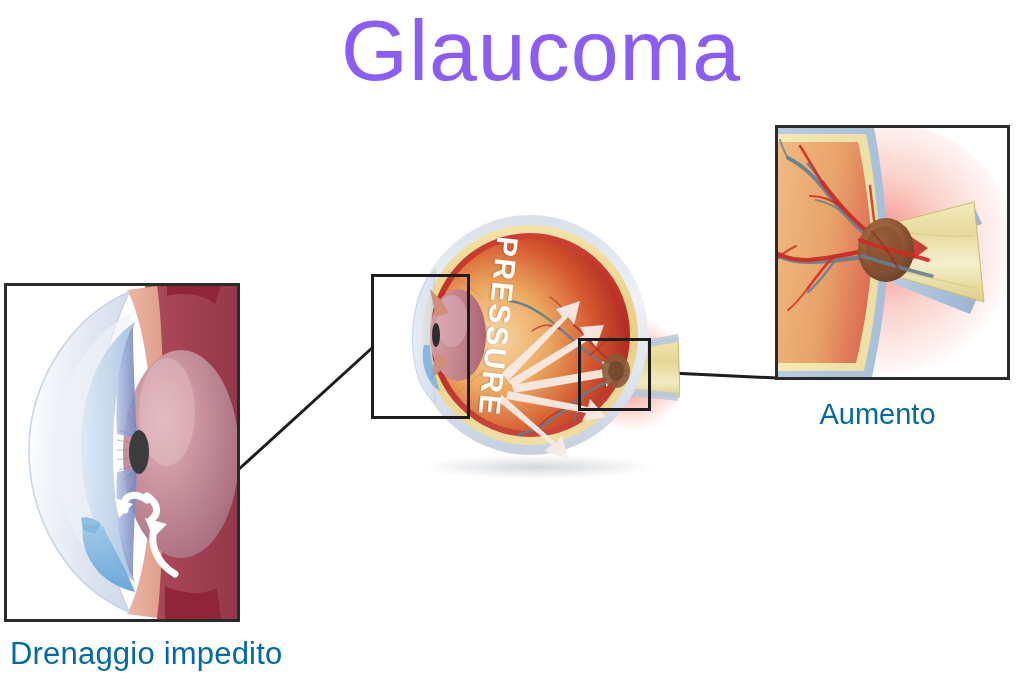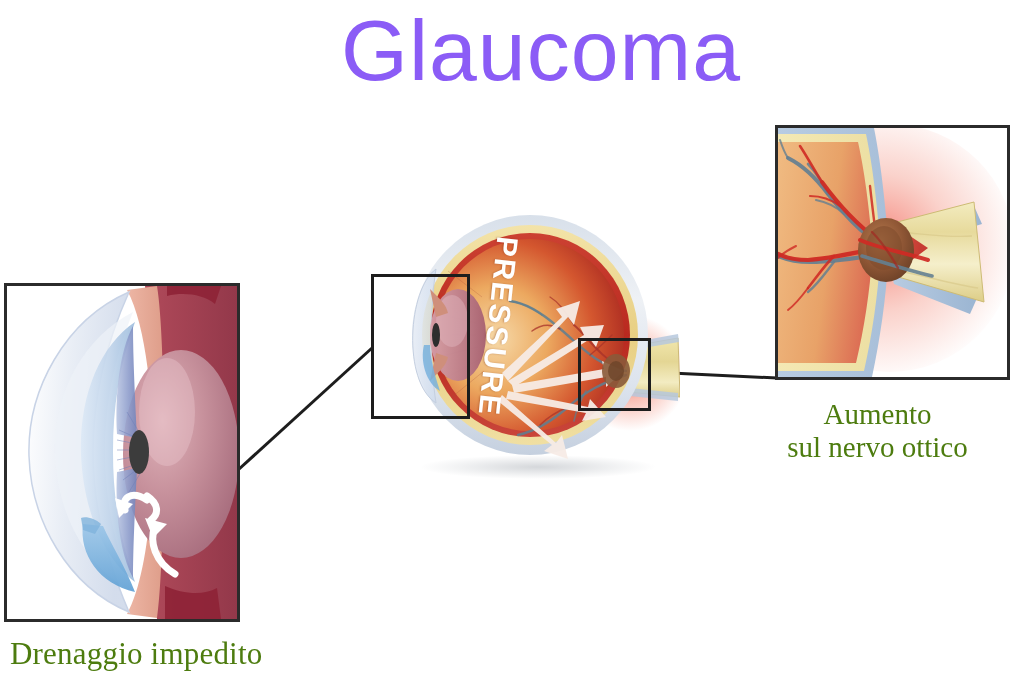--- a/index.html
+++ b/index.html
@@ -37,23 +37,23 @@
     font-weight: 300;
     letter-spacing: 1px;
     color: #8b5cf6;
     white-space: nowrap;
     padding-left: 29px;
   }
 
   
   .caption {
     position: absolute;
-    font-family: Liberation Serif, serif;
+    font-family: Liberation Sans, sans-serif;
     font-weight: 300;
-    color: #4d7c0f;
+    color: #0369a1;
     white-space: nowrap;
   }
   #caption-left {
     left: 10px;
     top: 635px;
     font-size: 31px;
     line-height: 38px;
     letter-spacing: 0.2px;
   }
   #caption-right {
@@ -440,16 +440,15 @@
       <g fill="none" stroke-linecap="round">
         <path d="M82 112 C100 120 124 124 150 132" stroke="#cf2a24" stroke-width="4" opacity="0.92"></path>
         <path d="M84 128 C104 134 128 142 154 148" stroke="#647f91" stroke-width="3.6" opacity="0.9"></path>
         <path d="M94 104 C104 114 112 126 120 140" stroke="#a32a22" stroke-width="2.4" opacity="0.7"></path>
       </g>
     </svg>
   </div>
 
   <div class="caption" id="caption-right">
     <span>Aumento</span>
-    <span>sul nervo ottico</span>
   </div>
 
 </div>
 
 </body></html>

